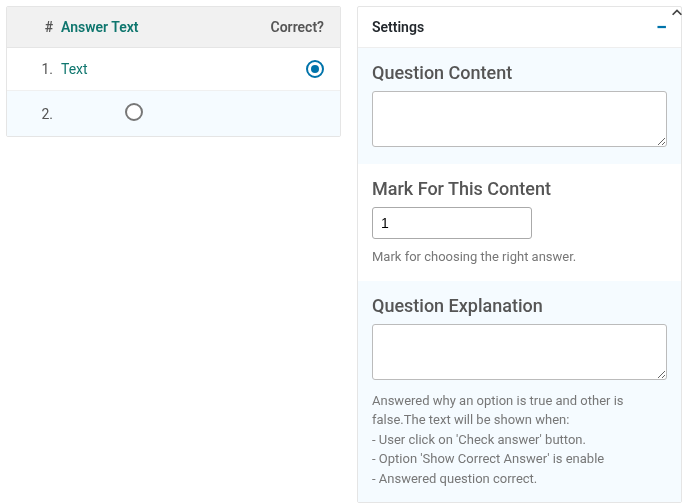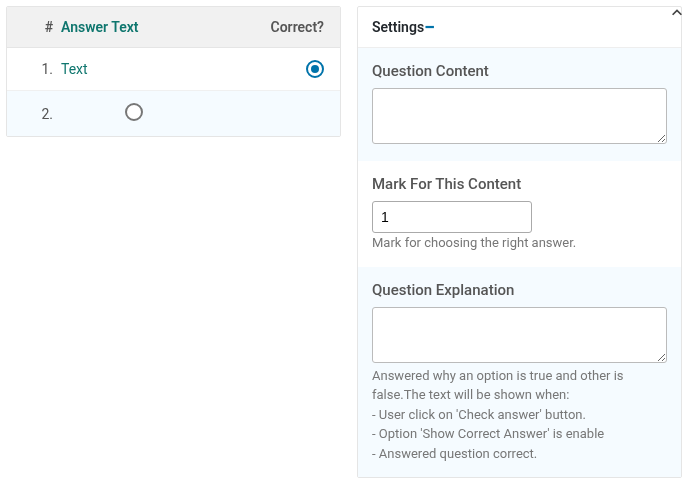--- a/index.html
+++ b/index.html
@@ -50,45 +50,46 @@
   .radio.checked::after {
     content: ""; width: 8px; height: 8px;
     background: #0073aa; border-radius: 50%;
   }
   .settings-panel {
     border: 1px solid #e5e5e5;
     border-radius: 2px;
     background: #fff;
   }
   .settings-header {
-    display: flex; align-items: center;
+    display: flex; justify-content: space-between; align-items: center;
     padding: 10px 14px;
     border-bottom: 1px solid #eee;
   }
   .settings-title { font-weight: 600; font-size: 14px; color: #23282d; }
   .collapse-icon { color: #0073aa; font-weight: bold; font-size: 20px; line-height: 1; cursor: pointer; }
   .section { padding: 14px; }
   .section.tint { background: #f5fbff; }
   .section-label {
-    font-size: 15px; font-weight: 500; color: #555;
+    font-size: 18px; font-weight: 500; color: #555;
     margin-bottom: 8px; display: block;
   }
   .textarea {
     width: 100%; min-height: 56px;
     border: 1px solid #bbb; border-radius: 3px;
     padding: 6px 8px; font-family: inherit; font-size: 13px;
     resize: vertical; background: #fff;
   }
   .input-number {
     width: 160px; height: 32px;
     border: 1px solid #aaa; border-radius: 3px;
     padding: 4px 8px; font-size: 14px; background: #fff;
   }
   .help-text {
     font-size: 13px; color: #777; line-height: 1.5;
+    margin-top: 8px;
   }
   .scroll-top {
     position: absolute;
     left: 670px; top: 6px;
     width: 14px; height: 14px;
     cursor: pointer;
   }
   .scroll-top svg { width: 14px; height: 14px; }
 </style>
 </head>

